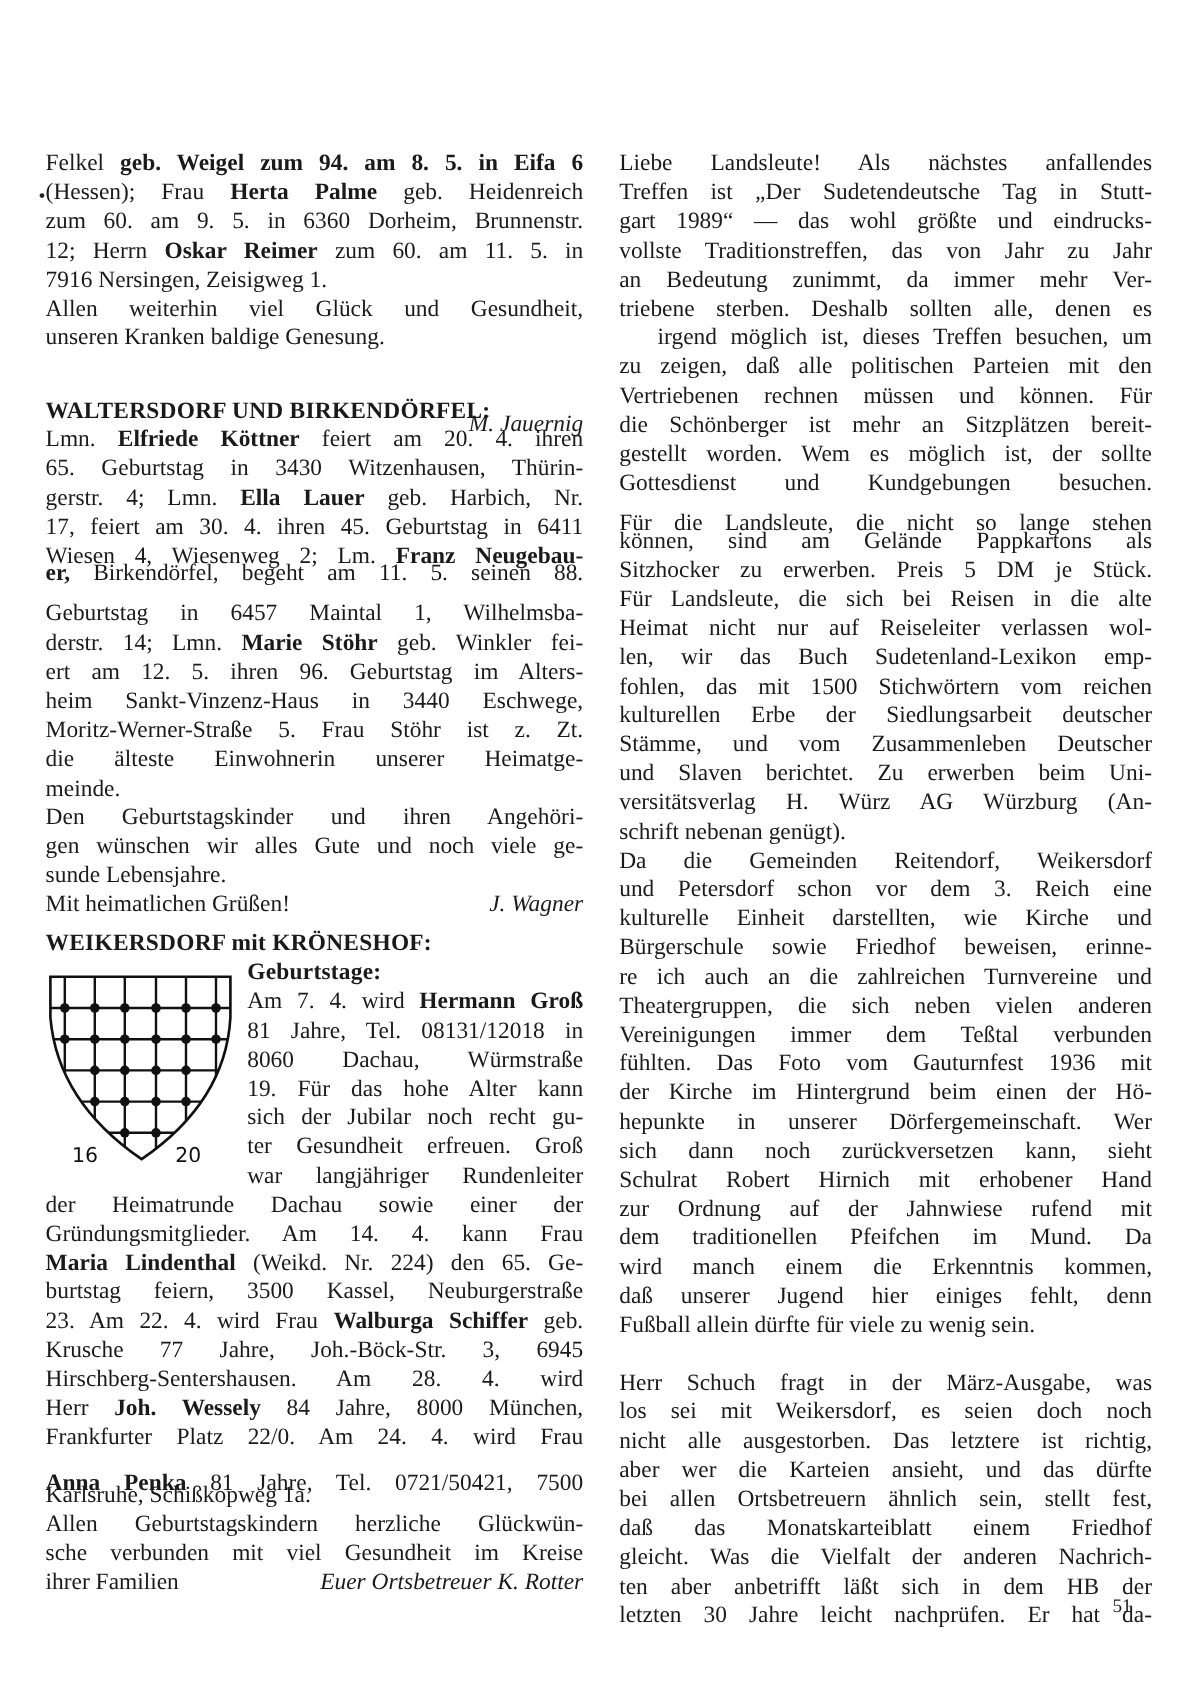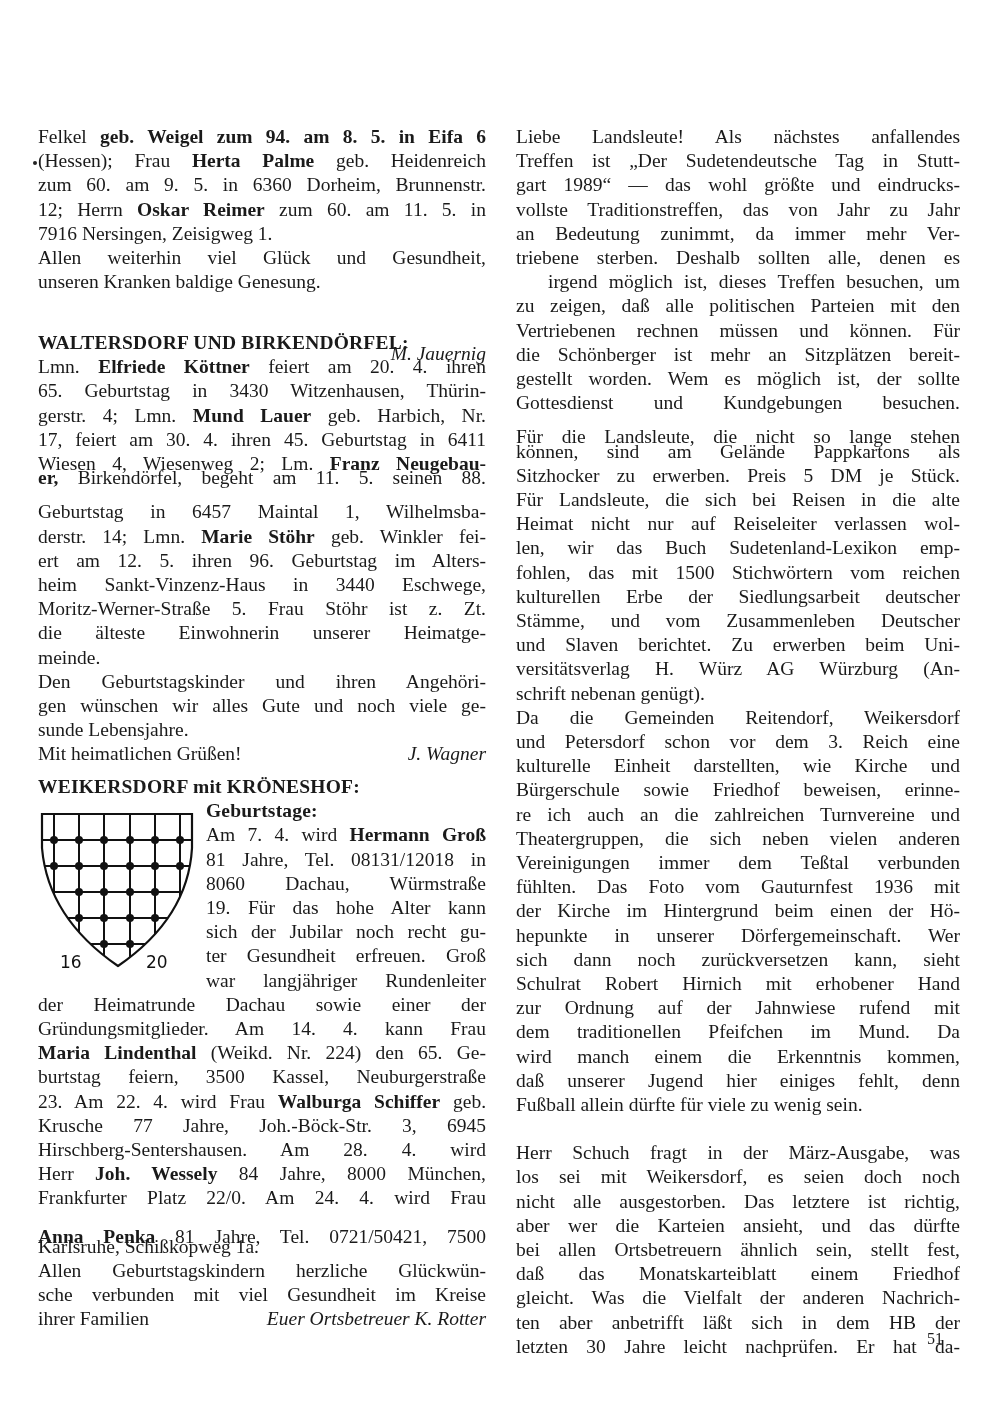--- a/index.html
+++ b/index.html
@@ -30,21 +30,21 @@
     <div class="ln" style="top: 149.2px;"><span>(Hessen); Frau </span><b>Herta Palme</b><span> geb. Heidenreich</span></div>
     <div class="ln" style="top: 173.4px;">zum 60. am 9. 5. in 6360 Dorheim, Brunnenstr.</div>
     <div class="ln" style="top: 197.6px;"><span>12; Herrn </span><b>Oskar Reimer</b><span> zum 60. am 11. 5. in</span></div>
     <div class="ln last" style="top: 221.8px;">7916 Nersingen, Zeisigweg 1.</div>
     <div class="ln" style="top: 246px;">Allen weiterhin viel Glück und Gesundheit,</div>
     <div class="ln last" style="top: 270.2px;">unseren Kranken baldige Genesung.</div>
     <div class="ln sig" style="top: 294.4px; margin-top: 48px;">M. Jauernig</div>
     <div class="ln heading last" style="top: 331px;">WALTERSDORF UND BIRKENDÖRFEL:</div>
     <div class="ln" style="top: 355.2px;"><span>Lmn. </span><b>Elfriede Köttner</b><span> feiert am 20. 4. ihren</span></div>
     <div class="ln" style="top: 379.4px;">65. Geburtstag in 3430 Witzenhausen, Thürin-</div>
-    <div class="ln" style="top: 403.6px;"><span>gerstr. 4; Lmn. </span><b>Mund Lauer</b><span> geb. Harbich, Nr.</span></div>
+    <div class="ln" style="top: 403.6px;"><span>gerstr. 4; Lmn. </span><b>Ella Lauer</b><span> geb. Harbich, Nr.</span></div>
     <div class="ln" style="top: 427.8px;">17, feiert am 30. 4. ihren 45. Geburtstag in 6411</div>
     <div class="ln" style="top: 452px;"><span>Wiesen 4, Wiesenweg 2; Lm. </span><b>Franz Neugebau-</b><span></span></div>
     <div class="ln" style="top: 466px;"><span></span><b>er,</b><span> Birkendörfel, begeht am 11. 5. seinen 88.</span></div>
     <div class="ln" style="top: 500.4px;">Geburtstag in 6457 Maintal 1, Wilhelmsba-</div>
     <div class="ln" style="top: 524.6px;"><span>derstr. 14; Lmn. </span><b>Marie Stöhr</b><span> geb. Winkler fei-</span></div>
     <div class="ln" style="top: 548.8px;">ert am 12. 5. ihren 96. Geburtstag im Alters-</div>
     <div class="ln" style="top: 573px;">heim Sankt-Vinzenz-Haus in 3440 Eschwege,</div>
     <div class="ln" style="top: 597.2px;">Moritz-Werner-Straße 5. Frau Stöhr ist z. Zt.</div>
     <div class="ln" style="top: 621.4px;">die älteste Einwohnerin unserer Heimatge-</div>
     <div class="ln last" style="top: 645.6px;">meinde.</div>

